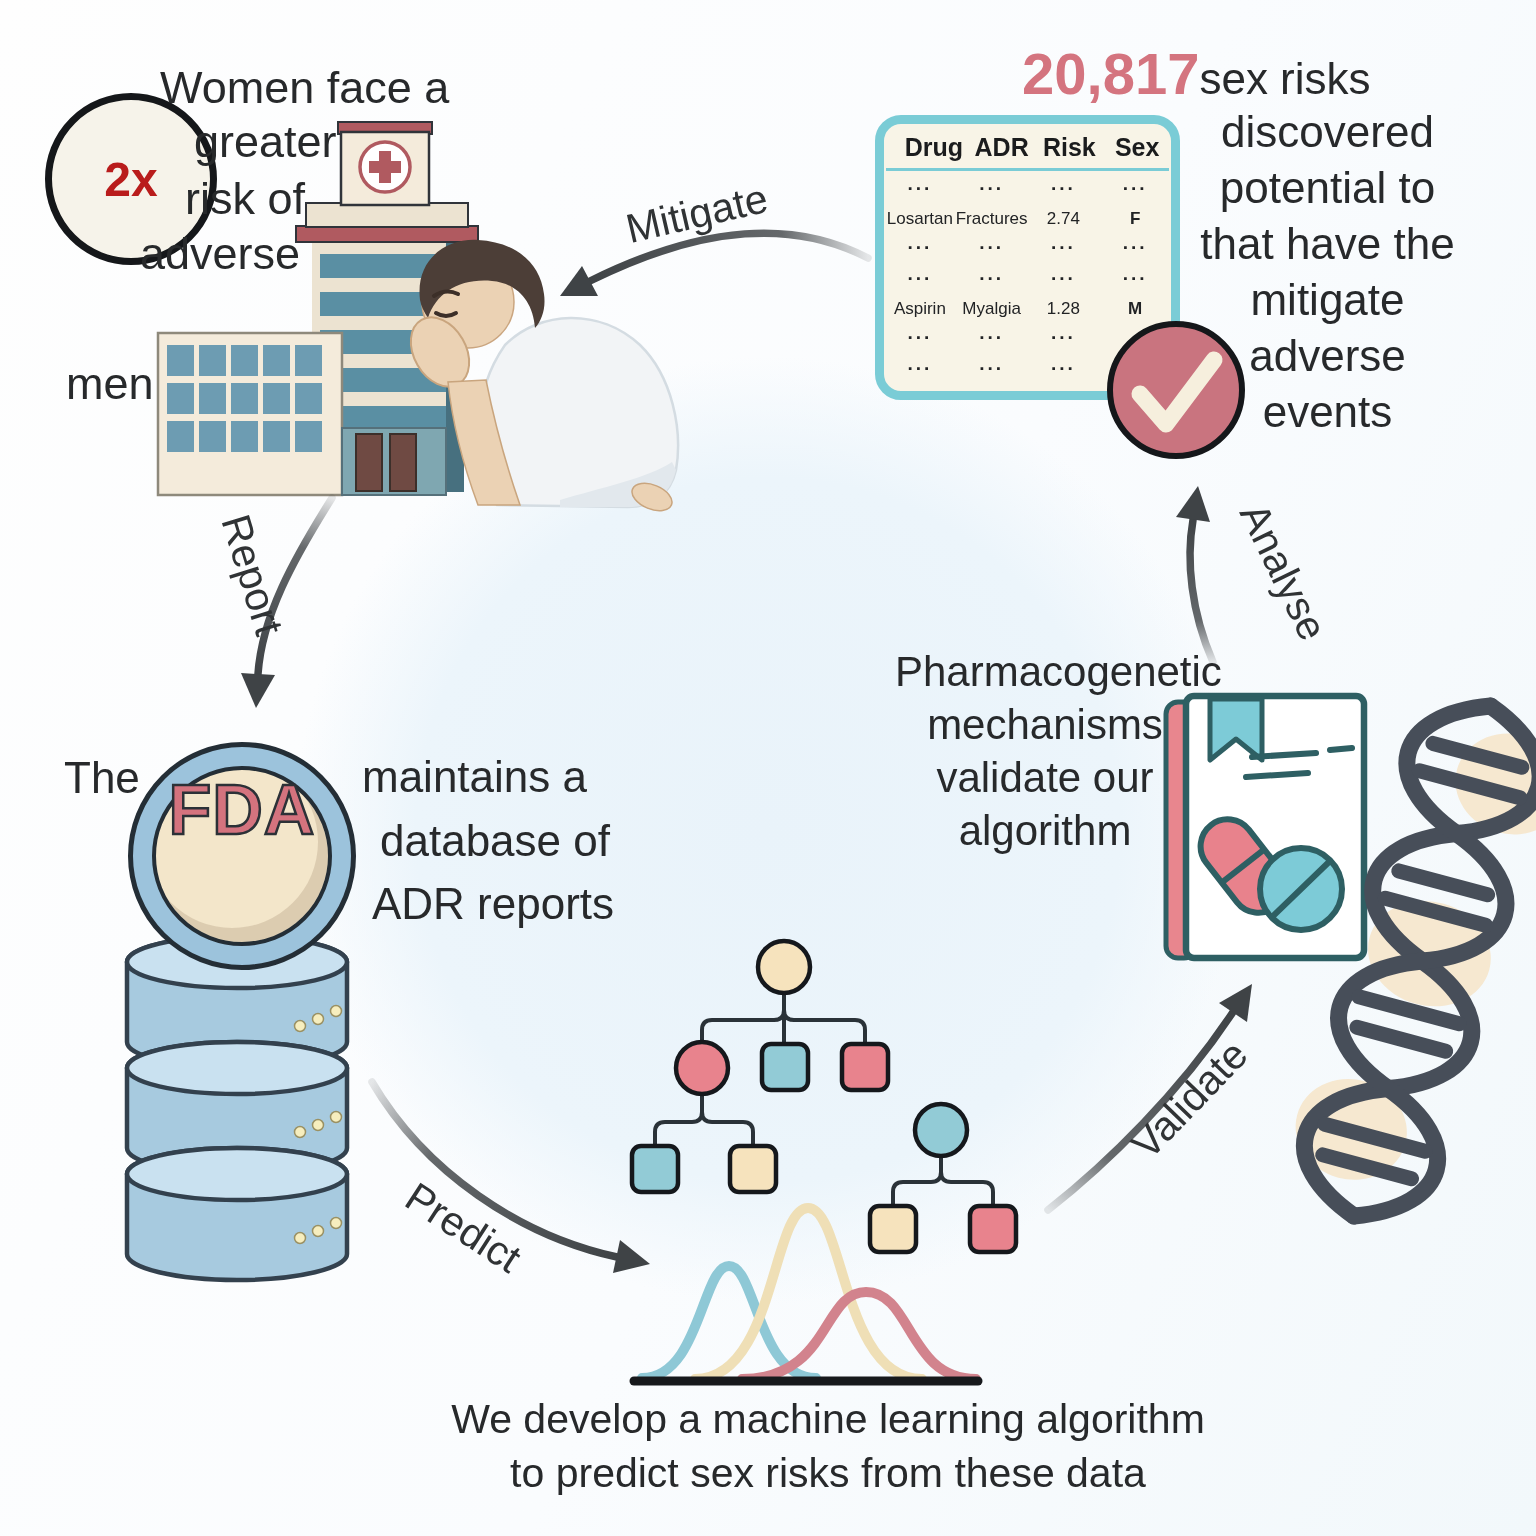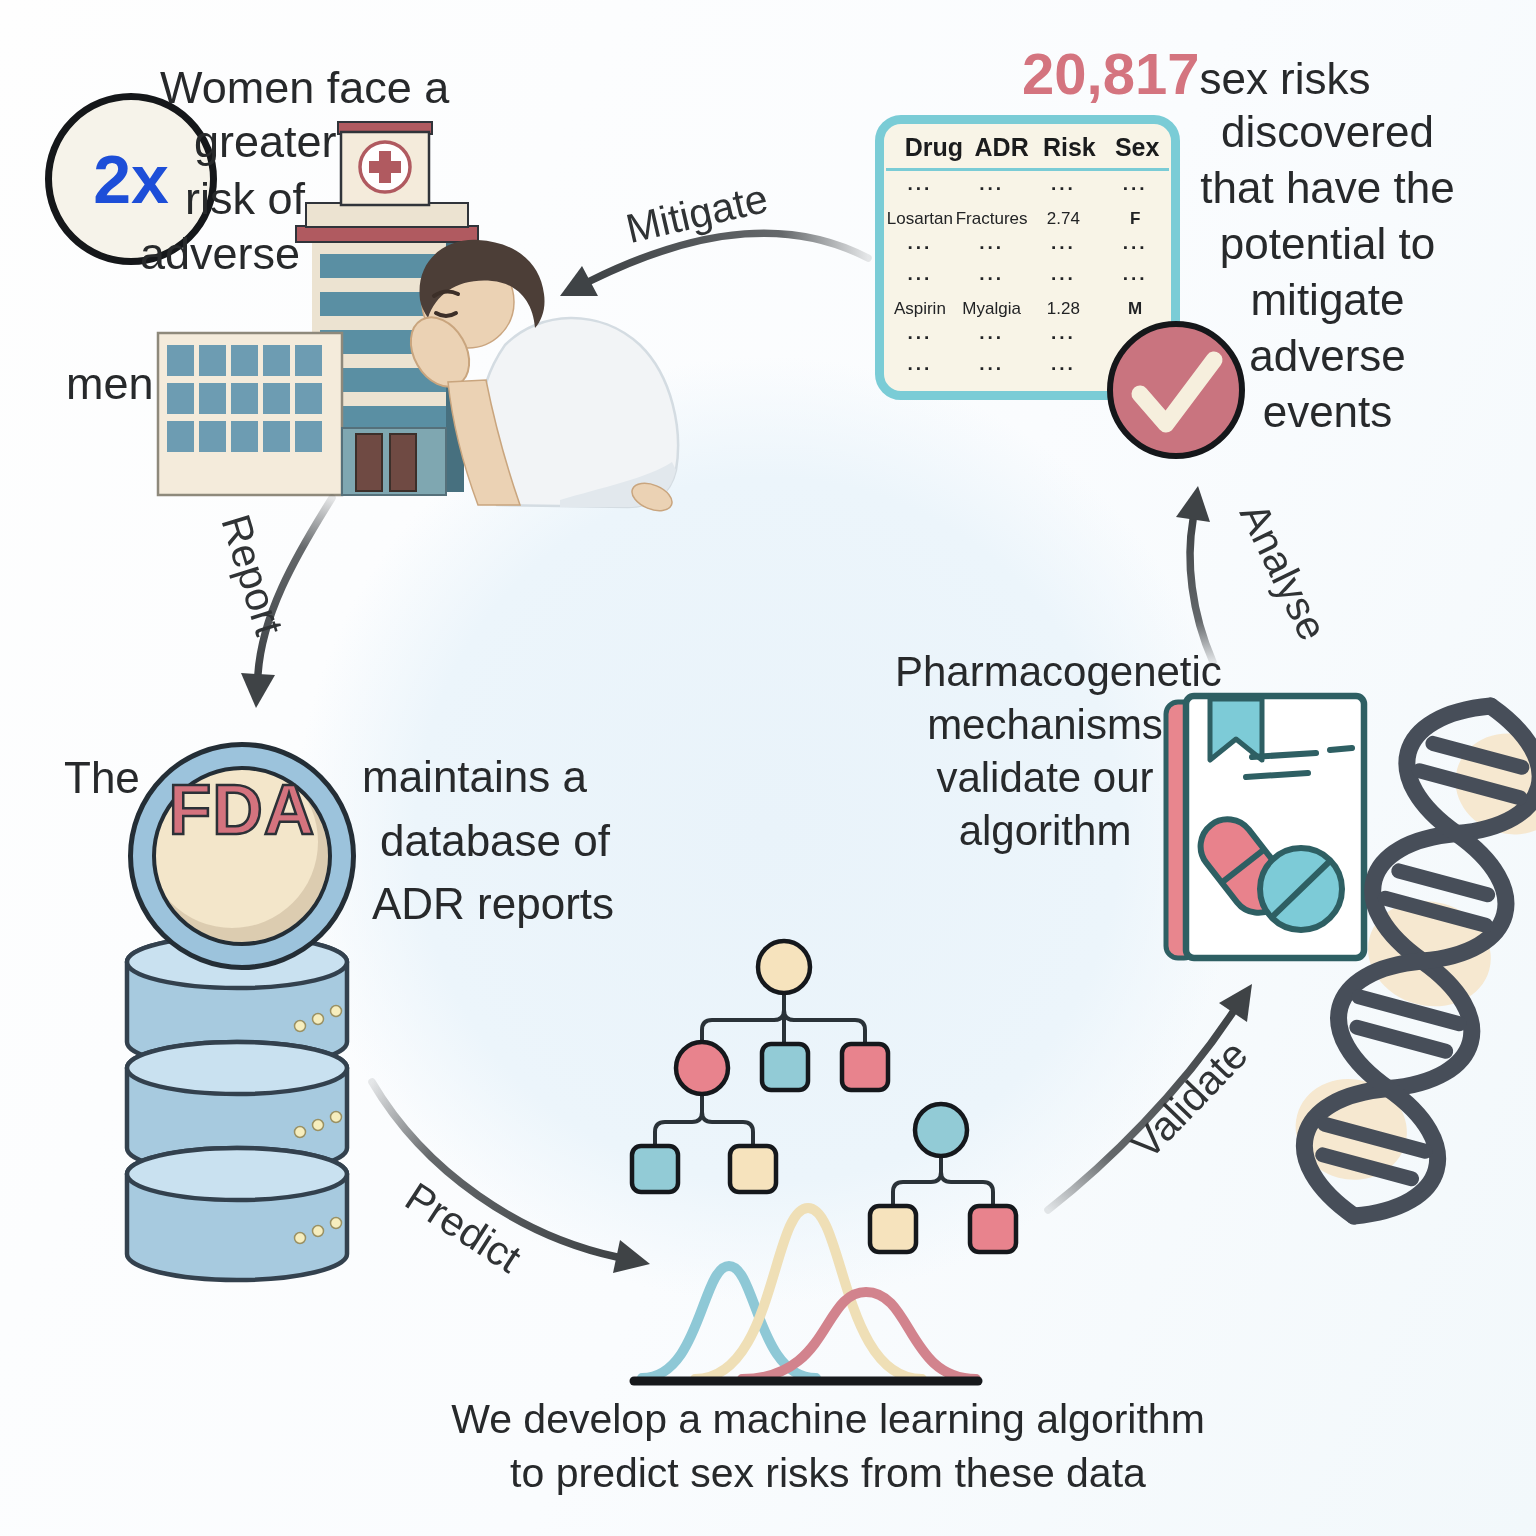--- a/index.html
+++ b/index.html
@@ -10,21 +10,21 @@
       radial-gradient(circle 640px at 768px 830px, #e9f3fa 0%, #ecf5fb 55%, rgba(236,245,251,0) 74%),
       linear-gradient(115deg,#fefefe 0%,#fafcfe 55%,#f2f8fb 100%);
   }
   .art{position:absolute;left:0;top:0;z-index:2;pointer-events:none;}
   .t{position:absolute;white-space:nowrap;z-index:3;}
   .hl{font-size:45px;color:#27292b;}
   .label{font-size:41px;color:#303335;transform:translate(-50%,-50%) rotate(var(--r));}
   .twox{position:absolute;left:45px;top:93px;width:172px;height:172px;border-radius:50%;
     background:#f6f3ea;border:7px solid #15171a;box-sizing:border-box;z-index:3;
     display:flex;align-items:center;justify-content:center;}
-  .twox span{font-size:68px;font-weight:700;color:#1d4ed8;}
+  .twox span{font-size:48px;font-weight:700;color:#b91c1c;}
   .fda-badge{position:absolute;left:128px;top:742px;width:228px;height:228px;border-radius:50%;
     background:#9cc3dc;border:5px solid #242e36;box-sizing:border-box;z-index:3;
     display:flex;align-items:center;justify-content:center;}
   .fda-inner{width:180px;height:180px;border-radius:50%;background:#f3e6ca;border:4px solid #242e36;
     box-sizing:border-box;display:flex;align-items:flex-start;justify-content:center;
     box-shadow:inset -10px -14px 0 rgba(139,115,85,0.22);}
   .fda-inner span{font-size:70px;font-weight:700;color:#d4737e;-webkit-text-stroke:2.5px #2c3137;letter-spacing:1px;}
   .fda-line{font-size:44px;color:#27292b;}
   .block{position:absolute;z-index:3;text-align:center;}
   .pharma{left:895px;top:645px;width:300px;font-size:42px;line-height:53px;color:#27292b;}
@@ -326,22 +326,22 @@
     <div>validate our</div>
     <div>algorithm</div>
   </div>
 
   <div class="count-row">
     <span class="count">20,817</span>
     <span class="count-suffix">sex risks</span>
   </div>
   <div class="block resl">
     <div>discovered</div>
+    <div>potential to</div>
     <div>that have the</div>
-    <div>potential to</div>
     <div>mitigate</div>
     <div>adverse</div>
     <div>events</div>
   </div>
 
   <div class="block caption">
     <div>We develop a machine learning algorithm</div>
     <div>to predict sex risks from these data</div>
   </div>
 

